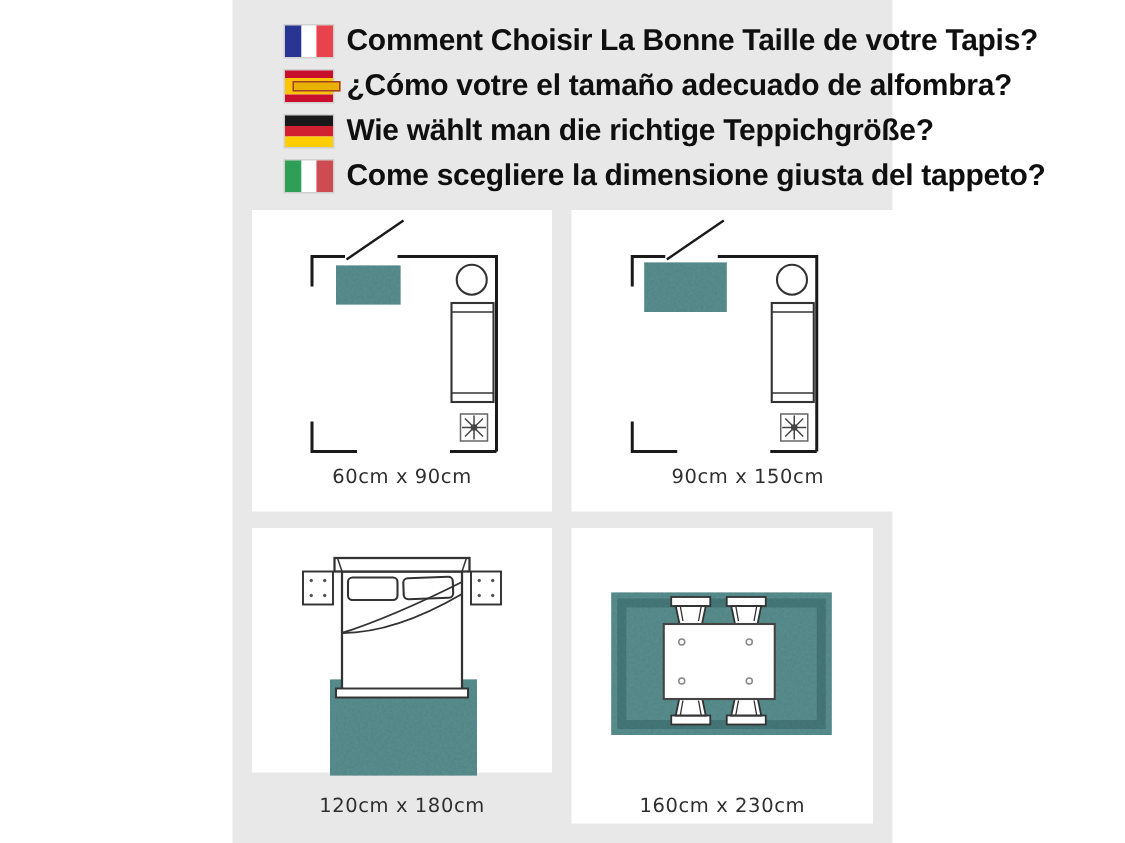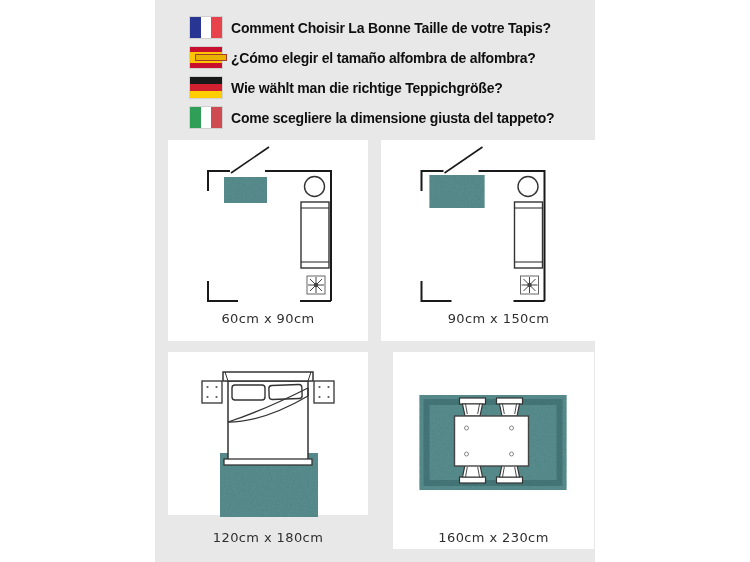--- a/index.html
+++ b/index.html
@@ -27,32 +27,32 @@
   .flag.horizontal { flex-direction:column; }
   .flag.horizontal > i { display:block; width:100%; }
   .fr-1{background:#283593;} .fr-2{background:#ffffff;} .fr-3{background:#e8424c;}
   .es-1{background:#c8102e;height:5px;} .es-2{background:#ffc400;height:11px;} .es-3{background:#c8102e;height:5px;}
   .es-emblem{ position:absolute; left:5px; top:7px; width:5px; height:7px;
     background:#e9b200; border:1px solid #a43e28; box-sizing:border-box; }
   .it-1{background:#2f9e56;} .it-2{background:#ffffff;} .it-3{background:#ce4b52;}
   .de-1{background:#191919;height:7px;} .de-2{background:#d1202f;height:7px;} .de-3{background:#ffce00;height:7px;}
   .lang-text {
     margin-left:9px;
-    font-weight:700; font-size:14px; letter-spacing:-0.2px;
+    font-weight:700; font-size:20px; letter-spacing:-0.2px;
     color:#0f0f0f; white-space:nowrap;
   }
   
   .panel {
     position:absolute; background:#ffffff;
   }
   .panel svg { position:absolute; top:0; left:0; }
   .p1 { left:13px;  top:140px; width:200px; height:201px; }
   .p2 { left:226px; top:140px; width:235px; height:201px; }
   .p3 { left:13px;  top:352px; width:200px; height:163px; }
-  .p4 { left:238px; top:352px; width:201px; height:197px; }
+  .p4 { left:226px; top:352px; width:201px; height:197px; }
   .size-label {
     position:absolute; left:0; width:100%;
     text-align:center;
     font-family:"DejaVu Sans", sans-serif;
     font-size:13px; letter-spacing:0.4px; color:#2f2f2f;
   }
   .p1 .size-label, .p2 .size-label { top:171px; }
   .p3 .size-label, .p4 .size-label { top:178px; }
   .defs-holder { position:absolute; width:0; height:0; overflow:hidden; }
 </style>
@@ -80,21 +80,21 @@
         </span>
       <span class="lang-text">Comment Choisir La Bonne Taille de votre Tapis?</span>
     </div>
     <div class="lang-row">
       <span class="flag horizontal">
           <i class="es-1"></i>
           <i class="es-2"></i>
           <i class="es-3"></i>
           <i class="es-emblem"></i>
         </span>
-      <span class="lang-text">¿Cómo elegir el tamaño alfombra de alfombra?</span>
+      <span class="lang-text">¿Cómo votre el tamaño adecuado de alfombra?</span>
     </div>
     <div class="lang-row">
       <span class="flag horizontal">
           <i class="de-1"></i>
           <i class="de-2"></i>
           <i class="de-3"></i>
         </span>
       <span class="lang-text">Wie wählt man die richtige Teppichgröße?</span>
     </div>
     <div class="lang-row">

